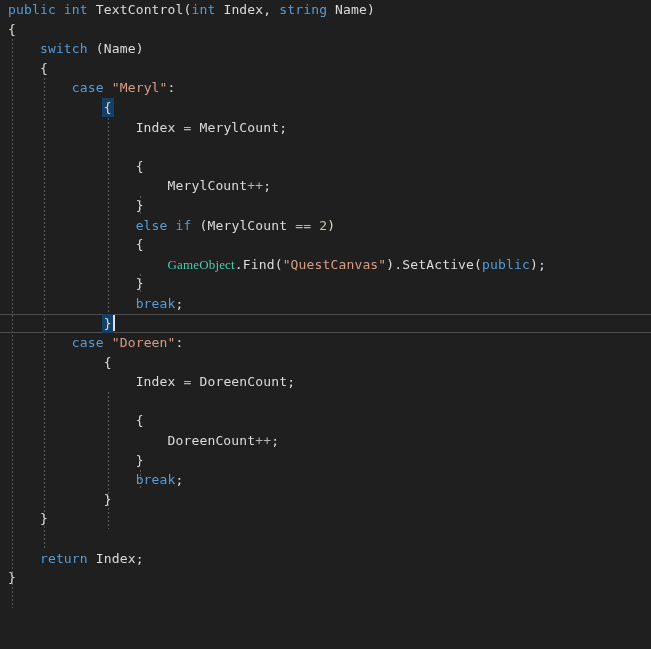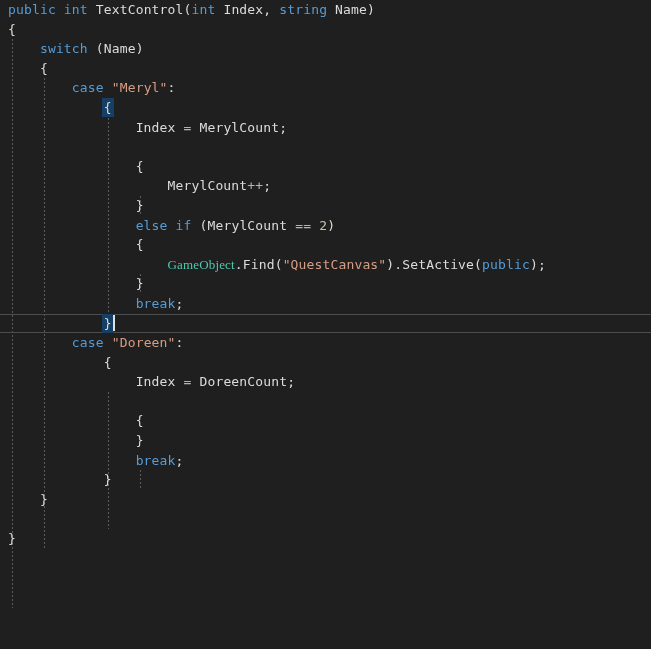--- a/index.html
+++ b/index.html
@@ -95,20 +95,22 @@
       <div class="line"><span class="tk-pl">                {</span></div>
       <div class="line"><span class="tk-pl">                    </span><span class="tk-ty">GameObject</span><span class="tk-pl">.Find(</span><span class="tk-st">"QuestCanvas"</span><span class="tk-pl">).SetActive(</span><span class="tk-k">public</span><span class="tk-pl">);</span></div>
       <div class="line"><span class="tk-pl">                }</span></div>
       <div class="line"><span class="tk-pl">                </span><span class="tk-k">break</span><span class="tk-pl">;</span></div>
       <div class="line current"><span class="tk-pl">            </span><span class="tk-hl">}</span><span class="tk-cr"></span></div>
       <div class="line"><span class="tk-pl">        </span><span class="tk-k">case</span><span class="tk-pl"> </span><span class="tk-st">"Doreen"</span><span class="tk-pl">:</span></div>
       <div class="line"><span class="tk-pl">            {</span></div>
       <div class="line"><span class="tk-pl">                Index </span><span class="tk-op">=</span><span class="tk-pl"> DoreenCount;</span></div>
       <div class="line"></div>
       <div class="line"><span class="tk-pl">                {</span></div>
+      <div class="line"><span class="tk-pl">                    DoreenCount</span><span class="tk-op">++</span><span class="tk-pl">;</span></div>
       <div class="line"><span class="tk-pl">                }</span></div>
       <div class="line"><span class="tk-pl">                </span><span class="tk-k">break</span><span class="tk-pl">;</span></div>
       <div class="line"><span class="tk-pl">            }</span></div>
       <div class="line"><span class="tk-pl">    }</span></div>
       <div class="line"></div>
+      <div class="line"><span class="tk-pl">    </span><span class="tk-k">return</span><span class="tk-pl"> Index;</span></div>
       <div class="line"><span class="tk-pl">}</span></div>
     </div>
 </div>
 
 </body></html>

